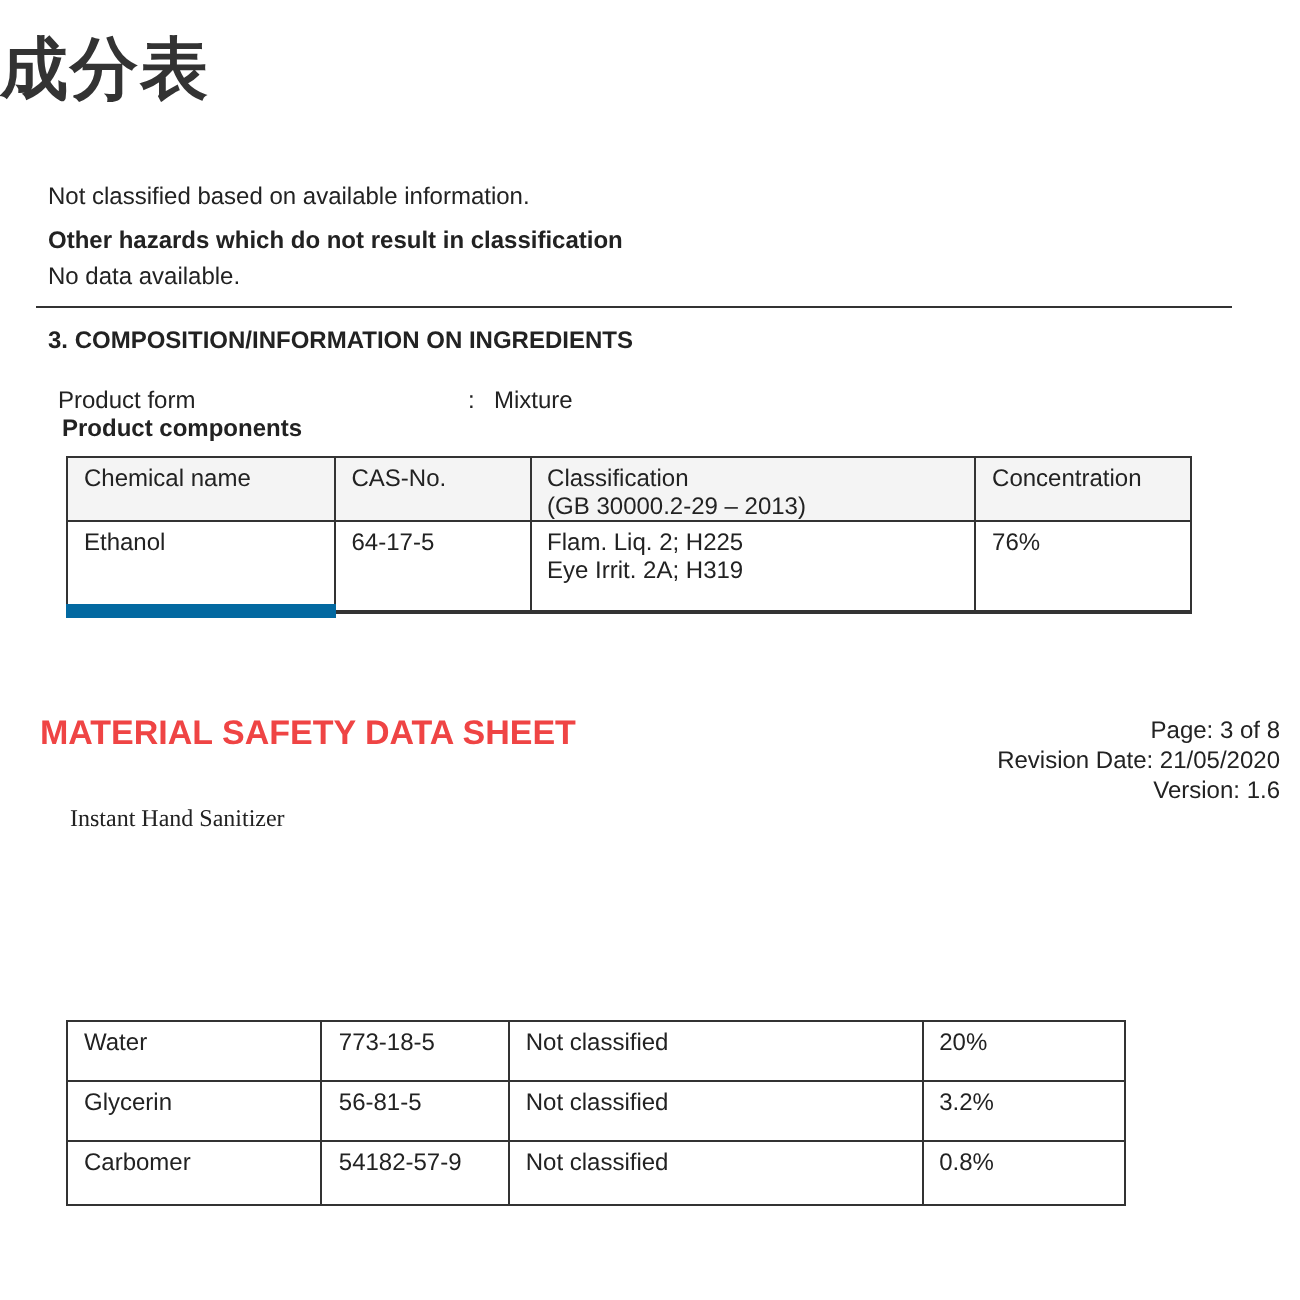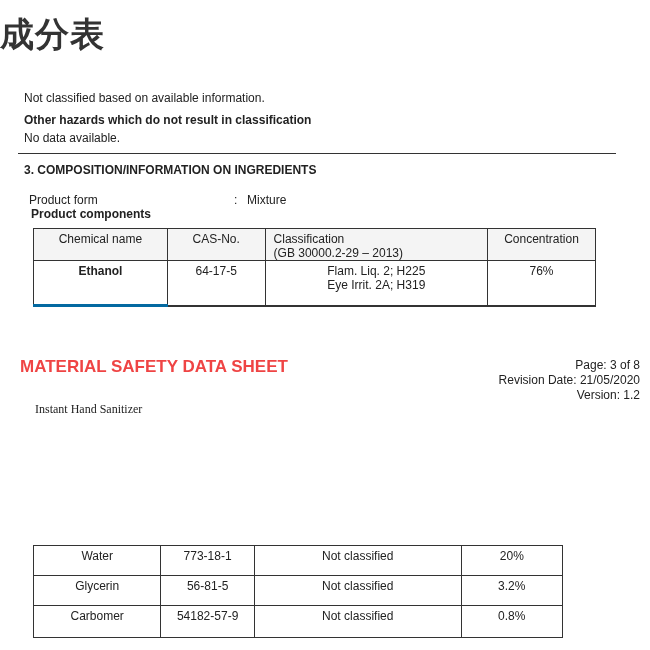--- a/index.html
+++ b/index.html
@@ -3,21 +3,21 @@
 <meta charset="utf-8">
 <style>
   html, body { margin:0; padding:0; background:#fff; }
   body { width:650px; height:650px; position:relative; overflow:hidden; font-family:"Liberation Sans", sans-serif; color:#222; }
   .abs { position:absolute; }
   .title-cn { left:0; width:650px; top:12px; text-align:left; font-size:34px; font-weight:bold; color:#333; font-family:"DejaVu Sans", sans-serif; letter-spacing:1px; }
   .t12 { font-size:12px;text-align:right; }
   .bold { font-weight:bold; }
   .rule { left:18px; width:598px; top:153px; height:0; border-top:1px solid #333; }
   table.grid { position:absolute; border-collapse:collapse; font-size:12px; color:#222; }
-  table.grid td { border:1px solid #333; vertical-align:top; padding:3px 8px 0 8px; box-sizing:border-box;text-align:center; }
+  table.grid td { border:1px solid #333; vertical-align:top; padding:3px 8px 0 8px; box-sizing:border-box; }
   table.grid td.c { text-align:left; }
   .hdr { background:#f4f4f4; }
   .msds-title { left:20px; top:357px; font-size:17px; font-weight:bold; color:#ef4444; }
   .meta { right:10px; top:358px; text-align:right; font-size:12px; line-height:15px; color:#222; }
   .product { left:35px; top:402px; font-size:12px; font-family:"Liberation Serif", serif; color:#222; }
 </style>
 </head>
 <body>
 
 <div class="abs title-cn">成分表</div>
@@ -46,50 +46,50 @@
       <tr class="hdr" style="height:31px;">
     <td>Chemical name</td>
     <td>CAS-No.</td>
     <td class="c">
       <div>Classification</div>
       <div>(GB 30000.2-29 – 2013)</div>
     </td>
     <td>Concentration</td>
   </tr>
   <tr style="height:45px; border-bottom:none;">
-    <td style="border-bottom:3px solid #0369a1;font-weight:bold;">Ethanol</td>
+    <td style="border-bottom:7px solid #0369a1;">Ethanol</td>
     <td style="border-bottom:2px solid #333;">64-17-5</td>
     <td style="border-bottom:2px solid #333;">
       <div>Flam. Liq. 2; H225</div>
       <div>Eye Irrit. 2A; H319</div>
     </td>
     <td style="border-bottom:2px solid #333;">76%</td>
   </tr>
 </tbody>
   </table>
 
 <div class="abs msds-title">MATERIAL SAFETY DATA SHEET</div>
 <div class="abs meta">
   <div>Page:  3 of 8</div>
   <div>Revision Date:  21/05/2020</div>
-  <div>Version:  1.2</div>
+  <div>Version:  1.6</div>
 </div>
 <div class="abs product">Instant Hand Sanitizer</div>
 
-<table class="grid" style="left:33px; top:510px; width:530px;margin-top:35px;">
+<table class="grid" style="left:33px; top:510px; width:530px;">
   <colgroup>
       <col style="width:134px">
       <col style="width:98px">
       <col style="width:223px">
       <col style="width:108px">
     </colgroup>
   <tbody>
       <tr style="height:30px;">
     <td>Water</td>
-    <td>773-18-1</td>
+    <td>773-18-5</td>
     <td>Not classified</td>
     <td>20%</td>
   </tr>
   <tr style="height:30px;">
     <td>Glycerin</td>
     <td>56-81-5</td>
     <td>Not classified</td>
     <td>3.2%</td>
   </tr>
   <tr style="height:32px;">

